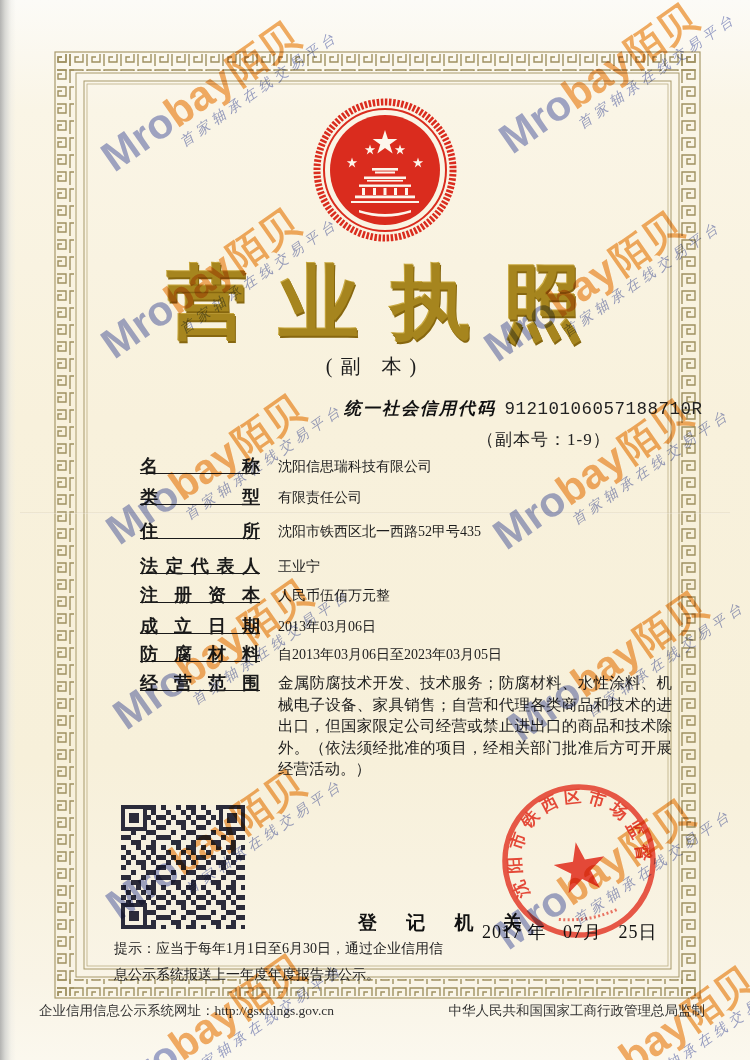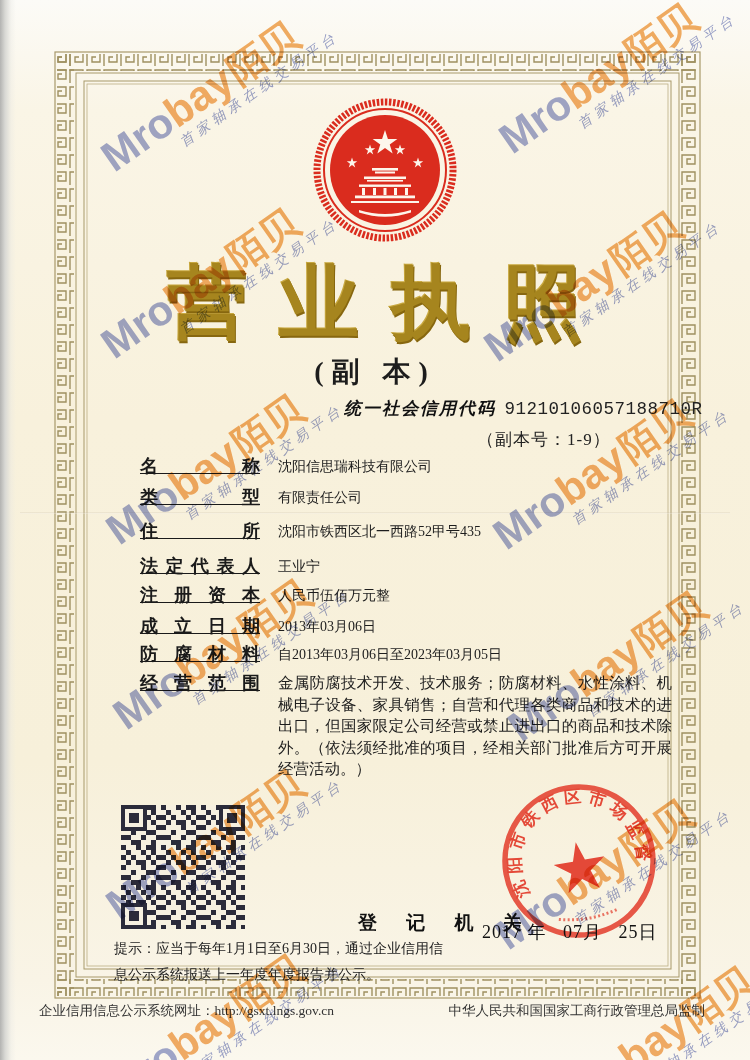--- a/index.html
+++ b/index.html
@@ -14,21 +14,21 @@
     background:linear-gradient(180deg,rgba(150,130,95,.16),rgba(255,255,255,.35));}
   .border-svg,.emblem-svg,.seal-svg{position:absolute;}
   .border-svg{left:0;top:0;}
   .emblem-svg{left:310px;top:95px;}
   .seal-svg{left:498px;top:780px;transform:rotate(-10deg);opacity:.9;}
 
   .doc-title{position:absolute;left:0;top:250px;width:750px;text-align:center;
     font-size:80px;font-weight:900;letter-spacing:32px;padding-left:32px;box-sizing:border-box;
     color:#a6851e;text-shadow:1px 2px 0 #87670f,-1px -1px 0 #c8a840;font-family:"Liberation Sans",sans-serif;}
   .doc-subtitle{position:absolute;left:0;top:353px;width:750px;text-align:center;
-    font-size:28px;letter-spacing:8px;color:#1c1c1c;font-family:"Liberation Serif",serif;font-weight:700;}
+    font-size:20px;letter-spacing:8px;color:#1c1c1c;font-family:"Liberation Serif",serif;font-weight:400;}
 
   .credit-line{position:absolute;left:344px;top:397px;white-space:nowrap;}
   .credit-label{font-weight:700;font-size:17px;letter-spacing:2px;color:#111;font-style:italic;}
   .credit-value{font-family:Liberation Mono, monospace;font-size:17.5px;color:#222;margin-left:4px;letter-spacing:.5px;}
   .copy-number{position:absolute;left:477px;top:428px;font-family:"Liberation Serif",serif;font-size:17px;color:#222;letter-spacing:1px;}
 
   .row{position:absolute;left:140px;width:540px;display:flex;align-items:flex-start;}
   .flabel{flex:0 0 120px;width:120px;display:inline-block;font-weight:700;font-size:18px;color:#1a1a1a;
     text-align:justify;text-align-last:justify;line-height:23px;text-decoration:underline;}
   .fvalue{margin-left:18px;font-family:"Liberation Serif",serif;font-size:14px;color:#1d1d1d;line-height:23px;}

